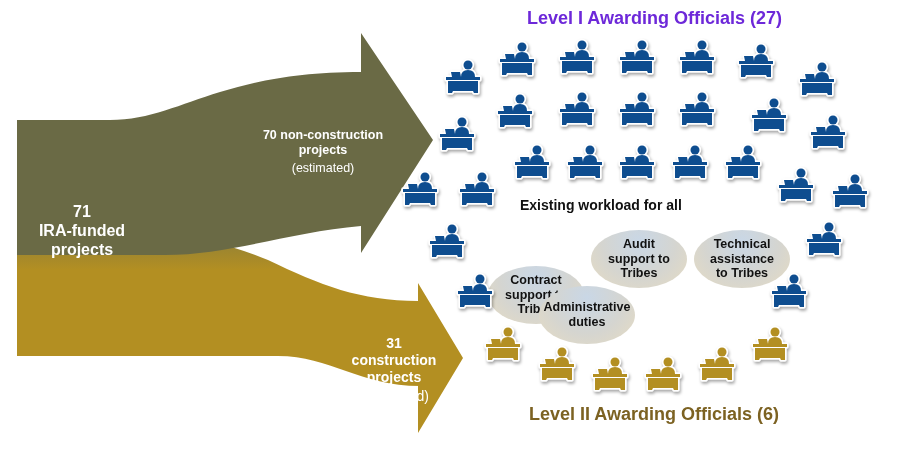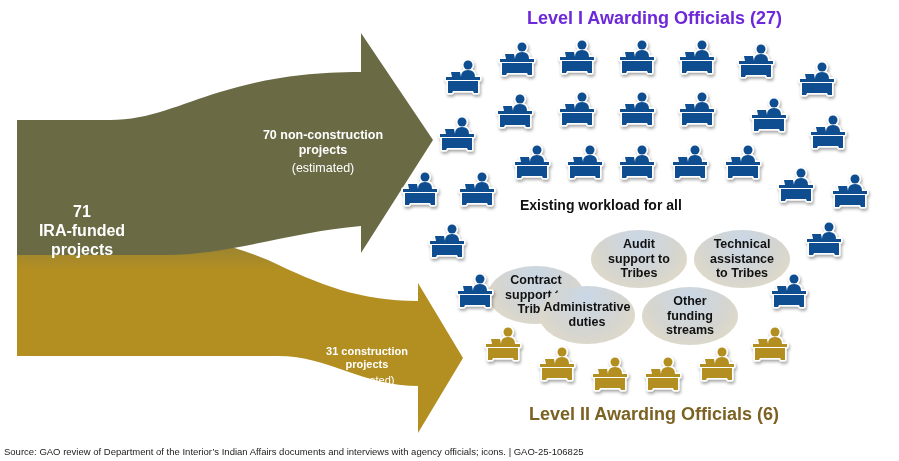--- a/index.html
+++ b/index.html
@@ -54,21 +54,21 @@
     <div>IRA-funded</div>
     <div>projects</div>
   </div>
 
   <div class="txt" style="left:258px;top:128px;width:130px;font-size:12.5px;">
     <div>70 non-construction</div>
     <div>projects</div>
     <div class="est" style="margin-top:3px;">(estimated)</div>
   </div>
 
-  <div class="txt" style="left:317px;top:335px;width:100px;font-size:11px;margin-top:10px;">
+  <div class="txt" style="left:344px;top:335px;width:100px;font-size:14px;">
     <div>31 construction</div>
     <div>projects</div>
     <div class="est" style="margin-top:3px;">(estimated)</div>
   </div>
 
   <div class="title-blue" style="left:527px;top:8px;">Level I Awarding Officials (27)</div>
   <div class="title-gold" style="left:529px;top:404px;">Level II Awarding Officials (6)</div>
 
   <div class="workload-head" style="left:520px;top:197px;width:260px;">
     <div>Existing workload for all</div>
@@ -94,27 +94,20 @@
         <div>duties</div>
       </div>
   </div>
   <div class="bubble" style="left:694px;top:230px;width:96px;height:58px;">
     <div>
         <div>Technical</div>
         <div>assistance</div>
         <div>to Tribes</div>
       </div>
   </div>
-  <div class="bubble" style="left:642px;top:287px;width:96px;height:58px;">
-    <div>
-        <div>Other</div>
-        <div>funding</div>
-        <div>streams</div>
-      </div>
-  </div>
 
   <div id="desks-l1">
       <div class="desk" style="left: 443px; top: 58px;"><svg width="40" height="40" viewBox="0 0 40 40">
           <g stroke="#ffffff" stroke-width="3.5" stroke-linejoin="round" fill="#ffffff">
             <circle cx="25" cy="7" r="4.5"></circle>
             <path d="M18 19 Q18 12 25 12 Q32 12 32 19 Z"></path>
             <path d="M8 14 L17 14 L18 19 L9 19 Z"></path>
             <rect x="3" y="19" width="34" height="3"></rect>
             <path d="M5 23 L35 23 L35 35 L31 35 L30 33 L10 33 L9 35 L5 35 Z"></path>
           </g>
@@ -635,14 +628,13 @@
           <g fill="#b38f22">
             <circle cx="25" cy="7" r="4.5"></circle>
             <path d="M18 19 Q18 12 25 12 Q32 12 32 19 Z"></path>
             <path d="M8 14 L17 14 L18 19 L9 19 Z"></path>
             <rect x="3" y="19" width="34" height="3"></rect>
             <path d="M5 23 L35 23 L35 35 L31 35 L30 33 L10 33 L9 35 L5 35 Z"></path>
           </g>
         </svg></div>
     </div>
 
-  <div class="source">Source: GAO review of Department of the Interior’s Indian Affairs documents and interviews with agency officials; icons.  |  GAO-25-106825</div>
 </div>
 
 </body></html>

